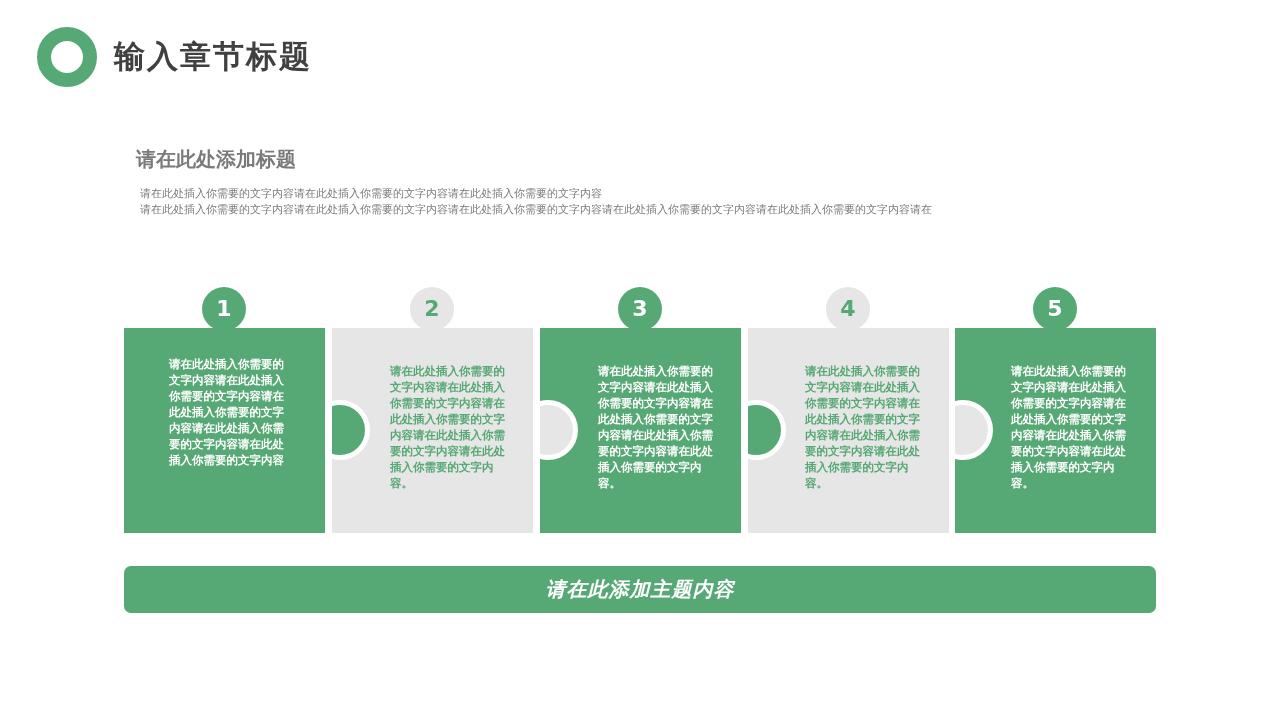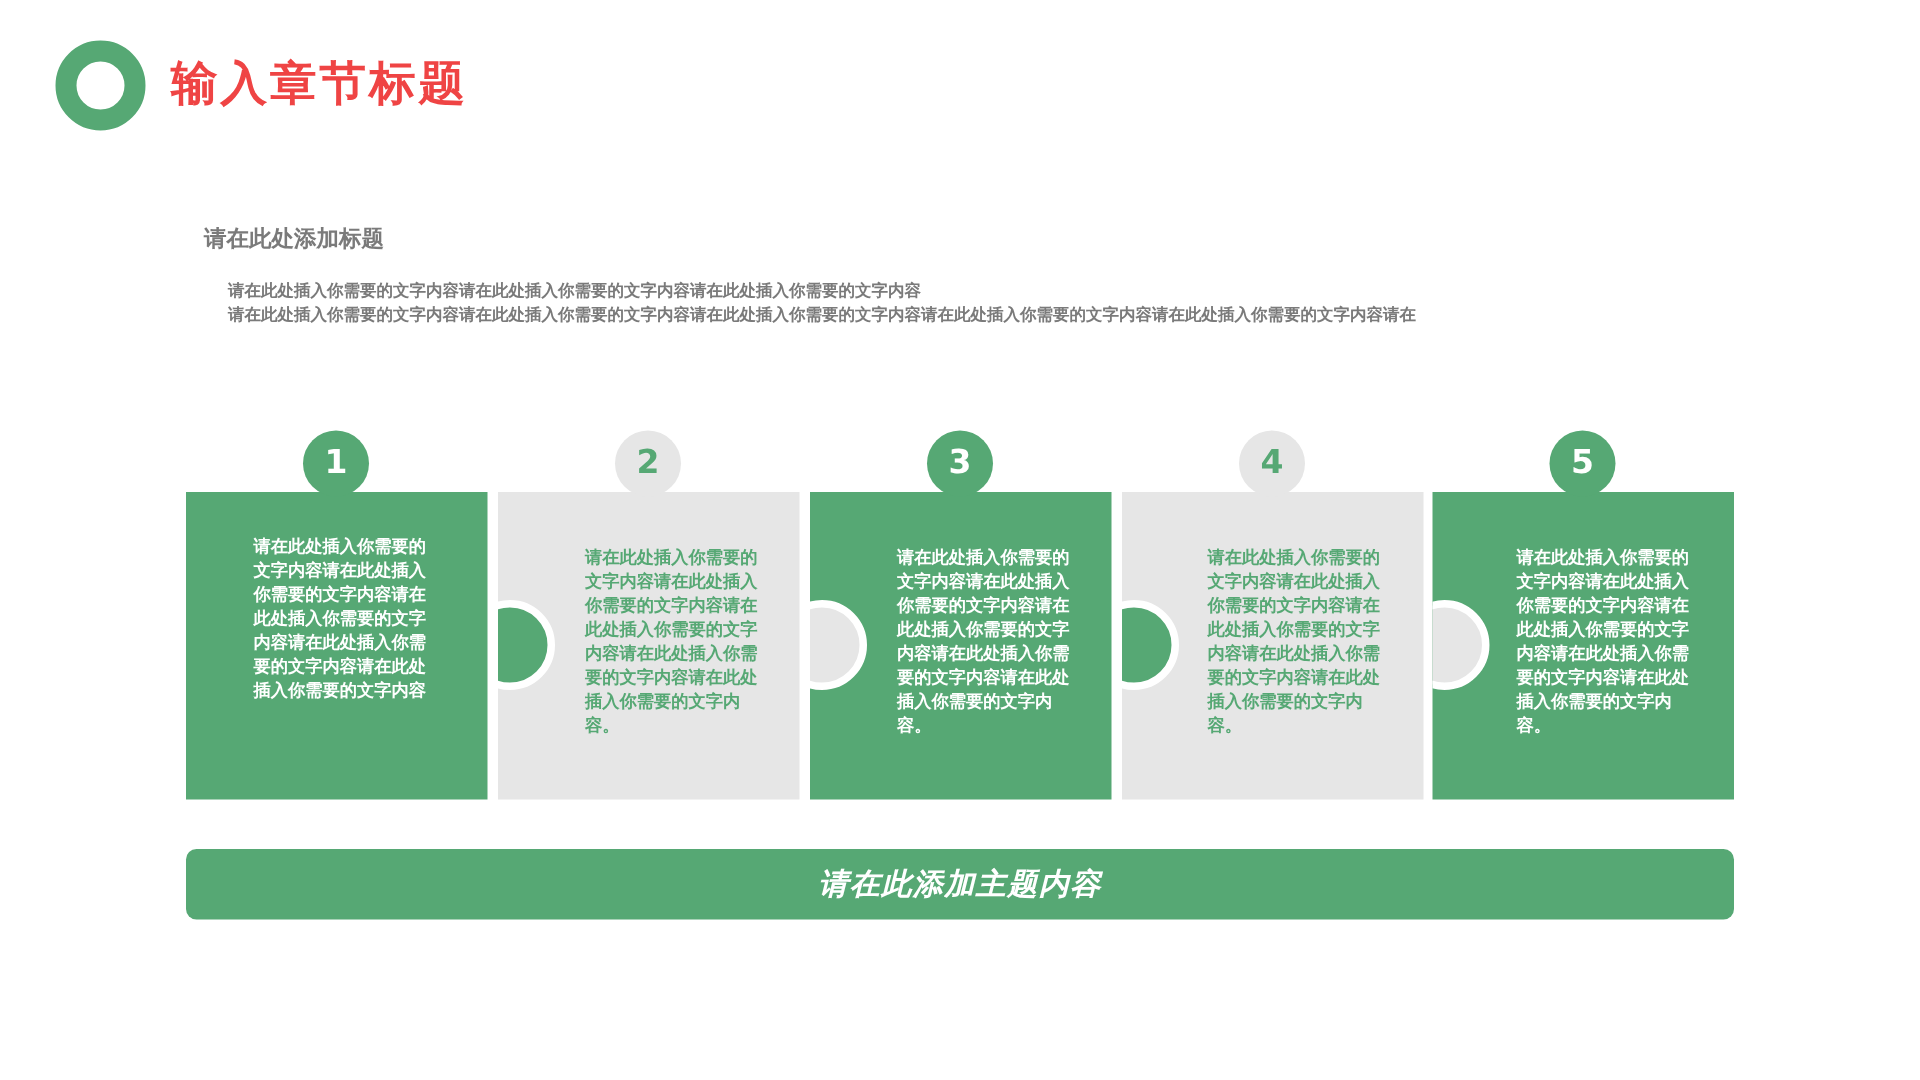--- a/index.html
+++ b/index.html
@@ -1,20 +1,20 @@
 <!DOCTYPE html>
 <html><head>
 <meta charset="utf-8">
 <style>
   html,body{margin:0;padding:0;}
   body{width:1280px;height:720px;background:#ffffff;position:relative;overflow:hidden;font-family:"DejaVu Sans","Liberation Sans",sans-serif;}
   .ring{position:absolute;left:37px;top:27px;width:60px;height:60px;box-sizing:border-box;border:14px solid #56a874;border-radius:50%;}
-  .chapter-title{position:absolute;left:114px;top:34px;font-size:31px;font-weight:bold;color:#ef4444;letter-spacing:2px;line-height:44px;}
-  .sub-title{position:absolute;left:136px;top:146px;font-size:15px;font-weight:bold;color:#7a7a7a;line-height:26px;}
-  .para{position:absolute;left:152px;top:186px;width:990px;font-size:11px;font-weight:bold;color:#7a7a7a;line-height:16px;}
+  .chapter-title{position:absolute;left:114px;top:34px;font-size:31px;font-weight:bold;color:#404040;letter-spacing:2px;line-height:44px;}
+  .sub-title{position:absolute;left:136px;top:146px;font-size:20px;font-weight:bold;color:#7a7a7a;line-height:26px;}
+  .para{position:absolute;left:140px;top:186px;width:990px;font-size:11px;font-weight:normal;color:#7a7a7a;line-height:16px;}
   .para div{white-space:nowrap;}
   .panel{position:absolute;top:328px;width:201px;height:205px;}
   .panel.green{background:#56a874;}
   .panel.gray{background:#e6e6e6;}
   .tab{position:absolute;top:287px;width:44px;height:44px;border-radius:50%;text-align:center;line-height:44px;font-size:22px;font-weight:bold;}
   .tab.green{background:#56a874;color:#ffffff;}
   .tab.gray{background:#e6e6e6;color:#56a874;}
   .knob{position:absolute;width:50px;height:50px;border-radius:50%;border:5px solid #ffffff;top:400px;box-sizing:content-box;}
   .knob.green{background:#56a874;}
   .knob.gray{background:#e6e6e6;}

